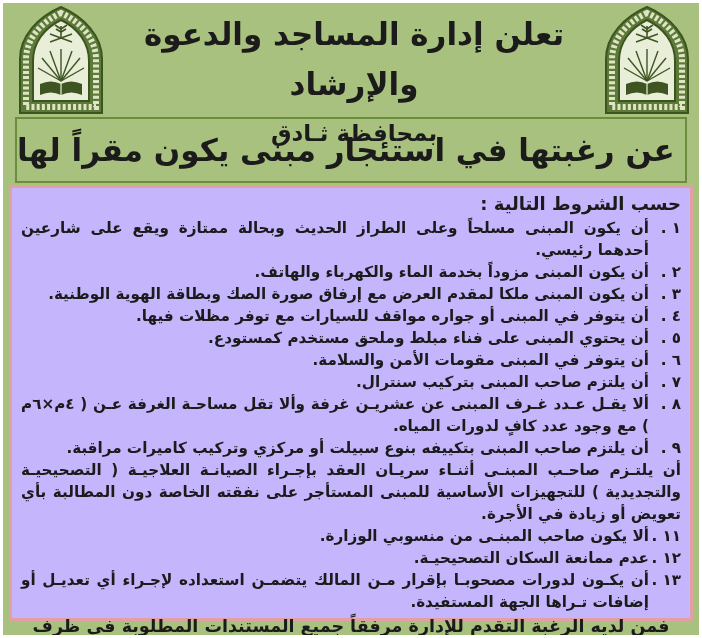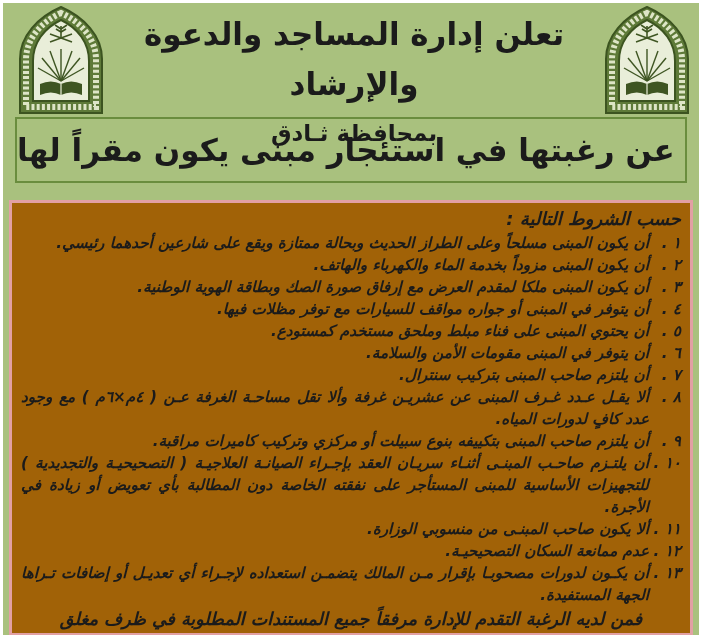--- a/index.html
+++ b/index.html
@@ -22,26 +22,25 @@
   
   .subtitle-box {
     margin: 2px 12px 0 12px;
     border: 2px solid #6a8d3e;
     height: 66px;
     display: flex; align-items: center; justify-content: flex-end;
     font-size: 31px; font-weight: bold;
   }
   
   .content-box {
-    margin: 17px 6px 0 6px;
+    margin: 2px 6px 0 6px;
     border: 3px solid #e2a0a4;
-    background: #a16207;
+    background: #c4b5fd;
     height: 436px;
     padding: 3px 9px 2px 9px;
-    font-style: italic;
   }
   .cond-header { font-size: 18px; font-weight: bold; line-height: 26px; }
   .cond-list { }
   .cond-item { display: flex; flex-direction: row; font-size: 15.2px; font-weight: bold; line-height: 22px; }
   .cond-num { flex: 0 0 32px; white-space: nowrap; }
   .cond-text { flex: 1 1 auto; text-align: justify; }
   .footer-line1 { text-align: center; font-size: 17.5px; font-weight: bold; line-height: 24px; margin-top: 1px; }
 </style>
 </head>
 <body>
@@ -146,21 +145,20 @@
       </div>
       <div class="cond-item">
         <span class="cond-num">٨ .</span>
         <span class="cond-text">ألا يقـل عـدد غـرف المبنى عن عشريـن غرفة وألا تقل مساحـة الغرفة عـن ( ٤م×٦م ) مع وجود عدد كافٍ لدورات المياه.</span>
       </div>
       <div class="cond-item">
         <span class="cond-num">٩ .</span>
         <span class="cond-text">أن يلتزم صاحب المبنى بتكييفه بنوع سبيلت أو مركزي وتركيب كاميرات مراقبة.</span>
       </div>
       <div class="cond-item">
-        <span class="cond-num">١٠ .</span>
         <span class="cond-text">أن يلتـزم صاحـب المبنـى أثنـاء سريـان العقد بإجـراء الصيانـة العلاجيـة ( التصحيحيـة والتجديدية ) للتجهيزات الأساسية للمبنى المستأجر على نفقته الخاصة دون المطالبة بأي تعويض أو زيادة في الأجرة.</span>
       </div>
       <div class="cond-item">
         <span class="cond-num">١١ .</span>
         <span class="cond-text">ألا يكون صاحب المبنـى من منسوبي الوزارة.</span>
       </div>
       <div class="cond-item">
         <span class="cond-num">١٢ .</span>
         <span class="cond-text">عدم ممانعة السكان التصحيحيـة.</span>
       </div>

